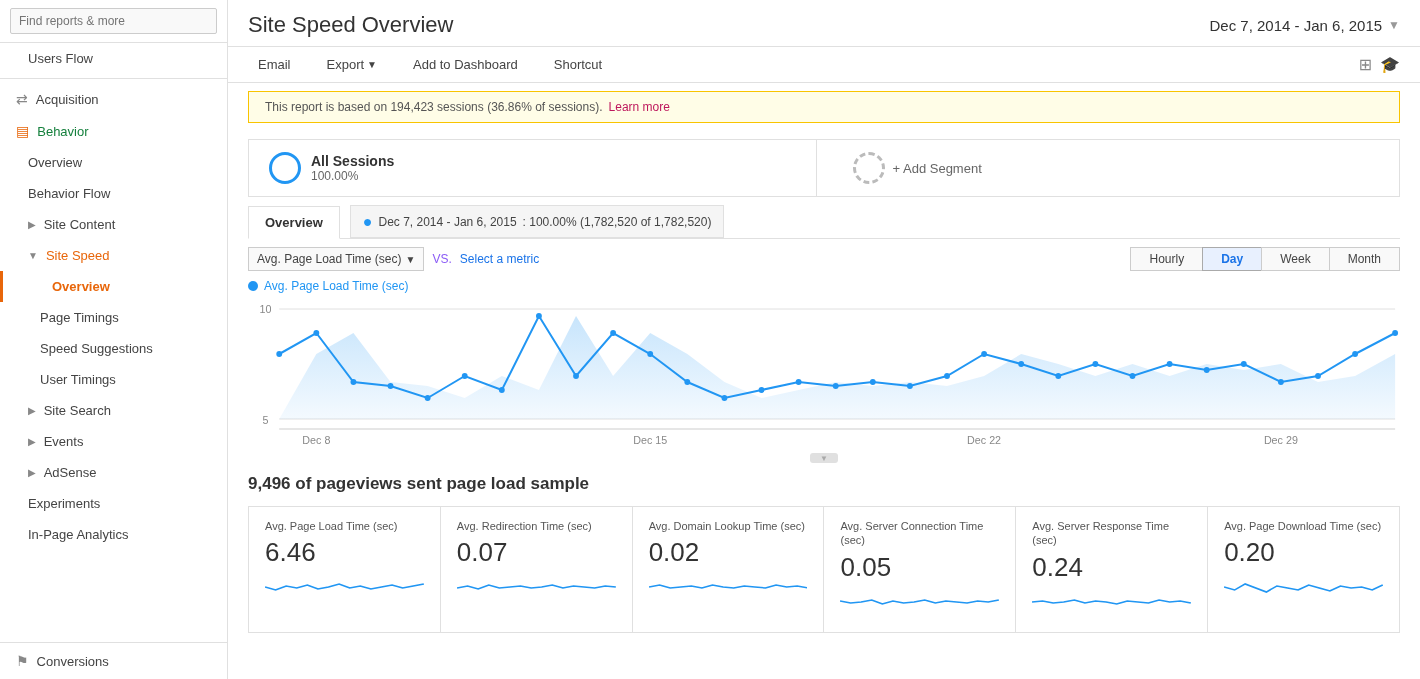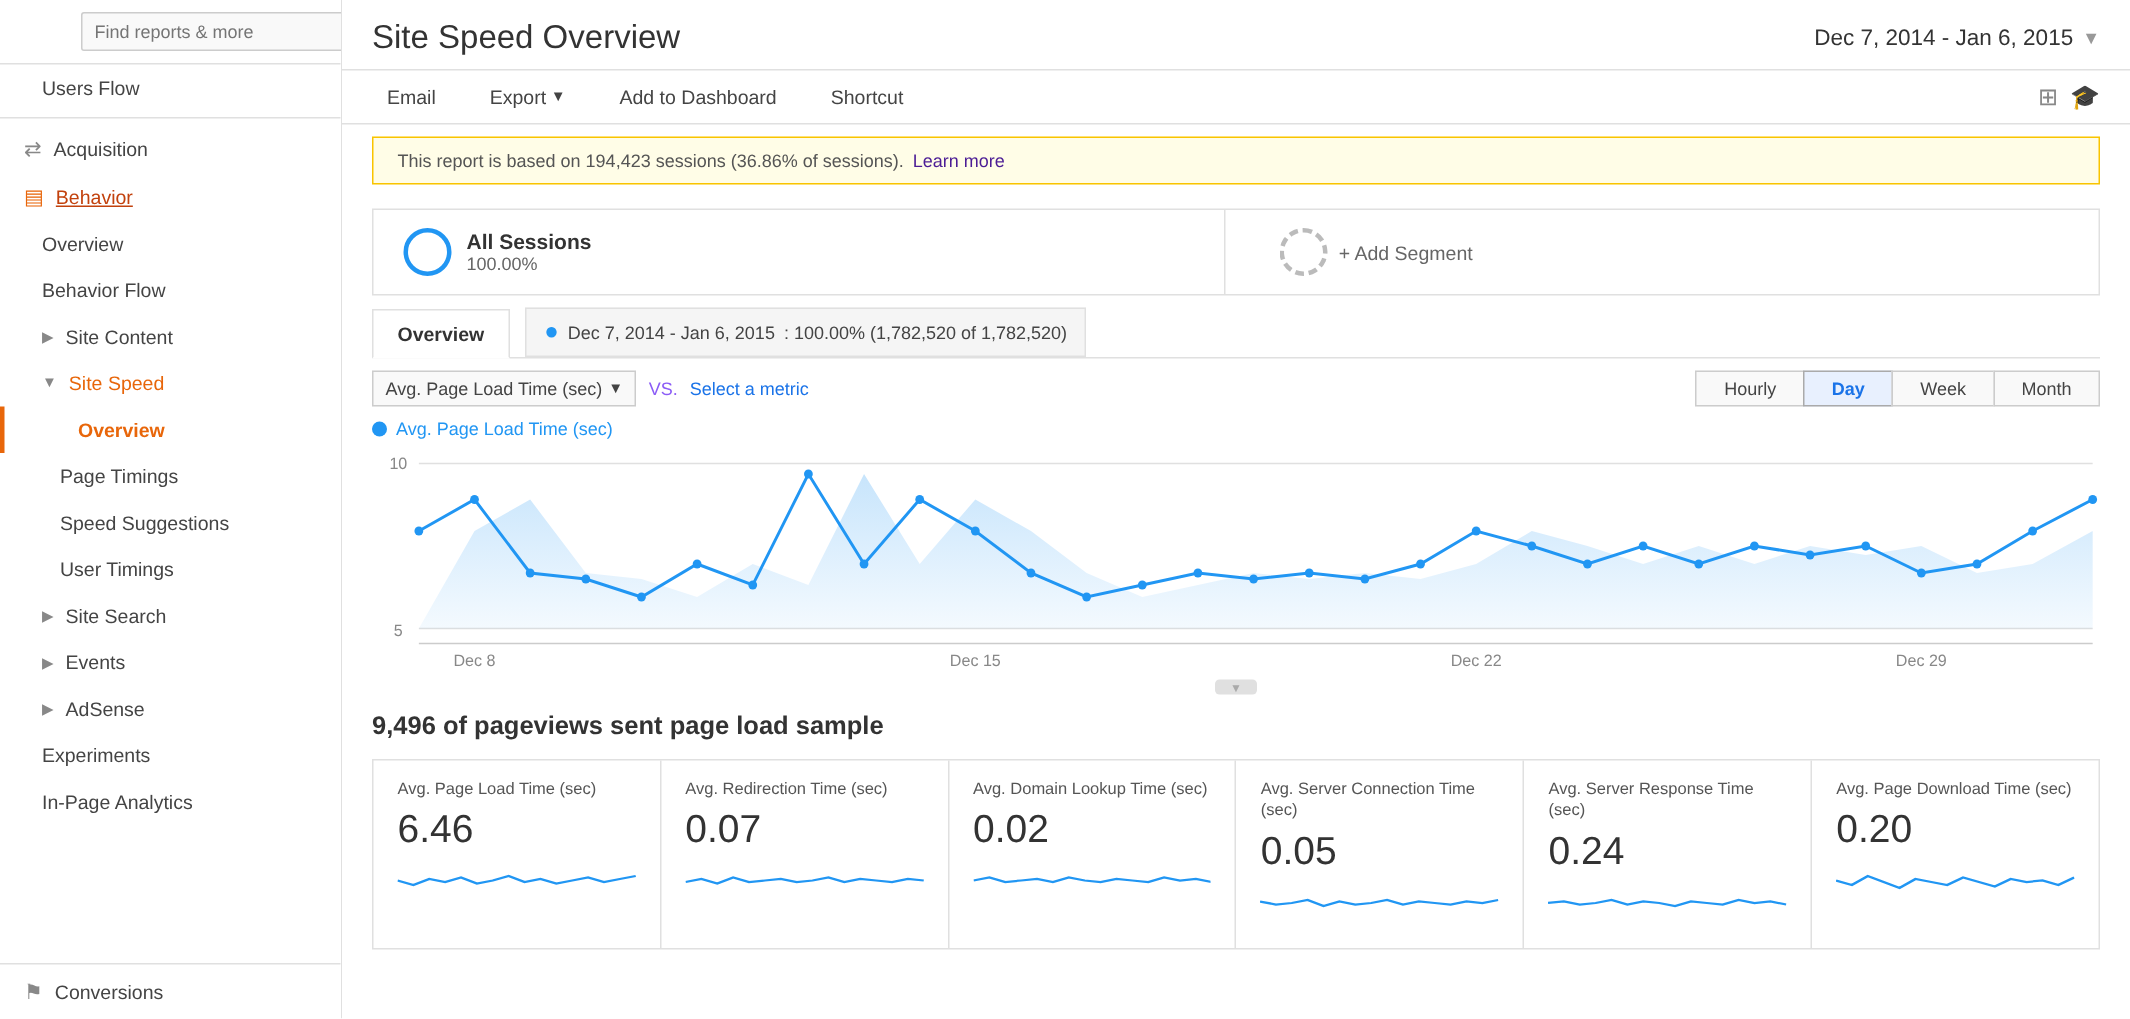--- a/index.html
+++ b/index.html
@@ -21,21 +21,20 @@
       border-bottom: 1px solid #e0e0e0;
     }
     .sidebar-search input {
       width: 100%;
       border: 1px solid #ccc;
       border-radius: 2px;
       padding: 5px 8px;
       font-size: 12px;
       color: #737373;
       background: #f9f9f9;
-      margin-left: 44px;
     }
     .sidebar-item {
       padding: 8px 16px;
       cursor: pointer;
       display: flex;
       align-items: center;
       gap: 8px;
       font-size: 13px;
       color: #444;
     }
@@ -94,21 +93,21 @@
       background: #fffde7;
       border: 1px solid #f9c400;
       padding: 8px 16px;
       margin: 8px 20px;
       font-size: 12px;
       color: #555;
       display: flex;
       align-items: center;
       gap: 6px;
     }
-    .alert-bar a { color: #4c1d95; text-decoration: none; }
+    .alert-bar a { color: #be185d; text-decoration: none; }
 
     
     .segments-row {
       display: flex;
       align-items: center;
       margin: 8px 20px;
       gap: 16px;
       border: 1px solid #e0e0e0;
     }
     .segment-box {
@@ -246,21 +245,21 @@
 
   <div class="sidebar-divider"></div>
 
   <div class="sidebar-item" style="display:flex;align-items:center;gap:8px;">
     <span style="font-size:14px;color:#888;">⇄</span>
     <span>Acquisition</span>
   </div>
 
   <div class="sidebar-item" style="display:flex;align-items:center;gap:8px;color:#e8660a;">
     <span style="font-size:14px;">▤</span>
-    <span style="color:#c2410c;text-decoration:underline;">Behavior</span>
+    <span style="color:#15803d;">Behavior</span>
   </div>
 
   <div class="sidebar-item indent1">
     <span>Overview</span>
   </div>
   <div class="sidebar-item indent1">
     <span>Behavior Flow</span>
   </div>
   <div class="sidebar-item indent1">
     <span style="font-size:10px;color:#888;">▶</span>

